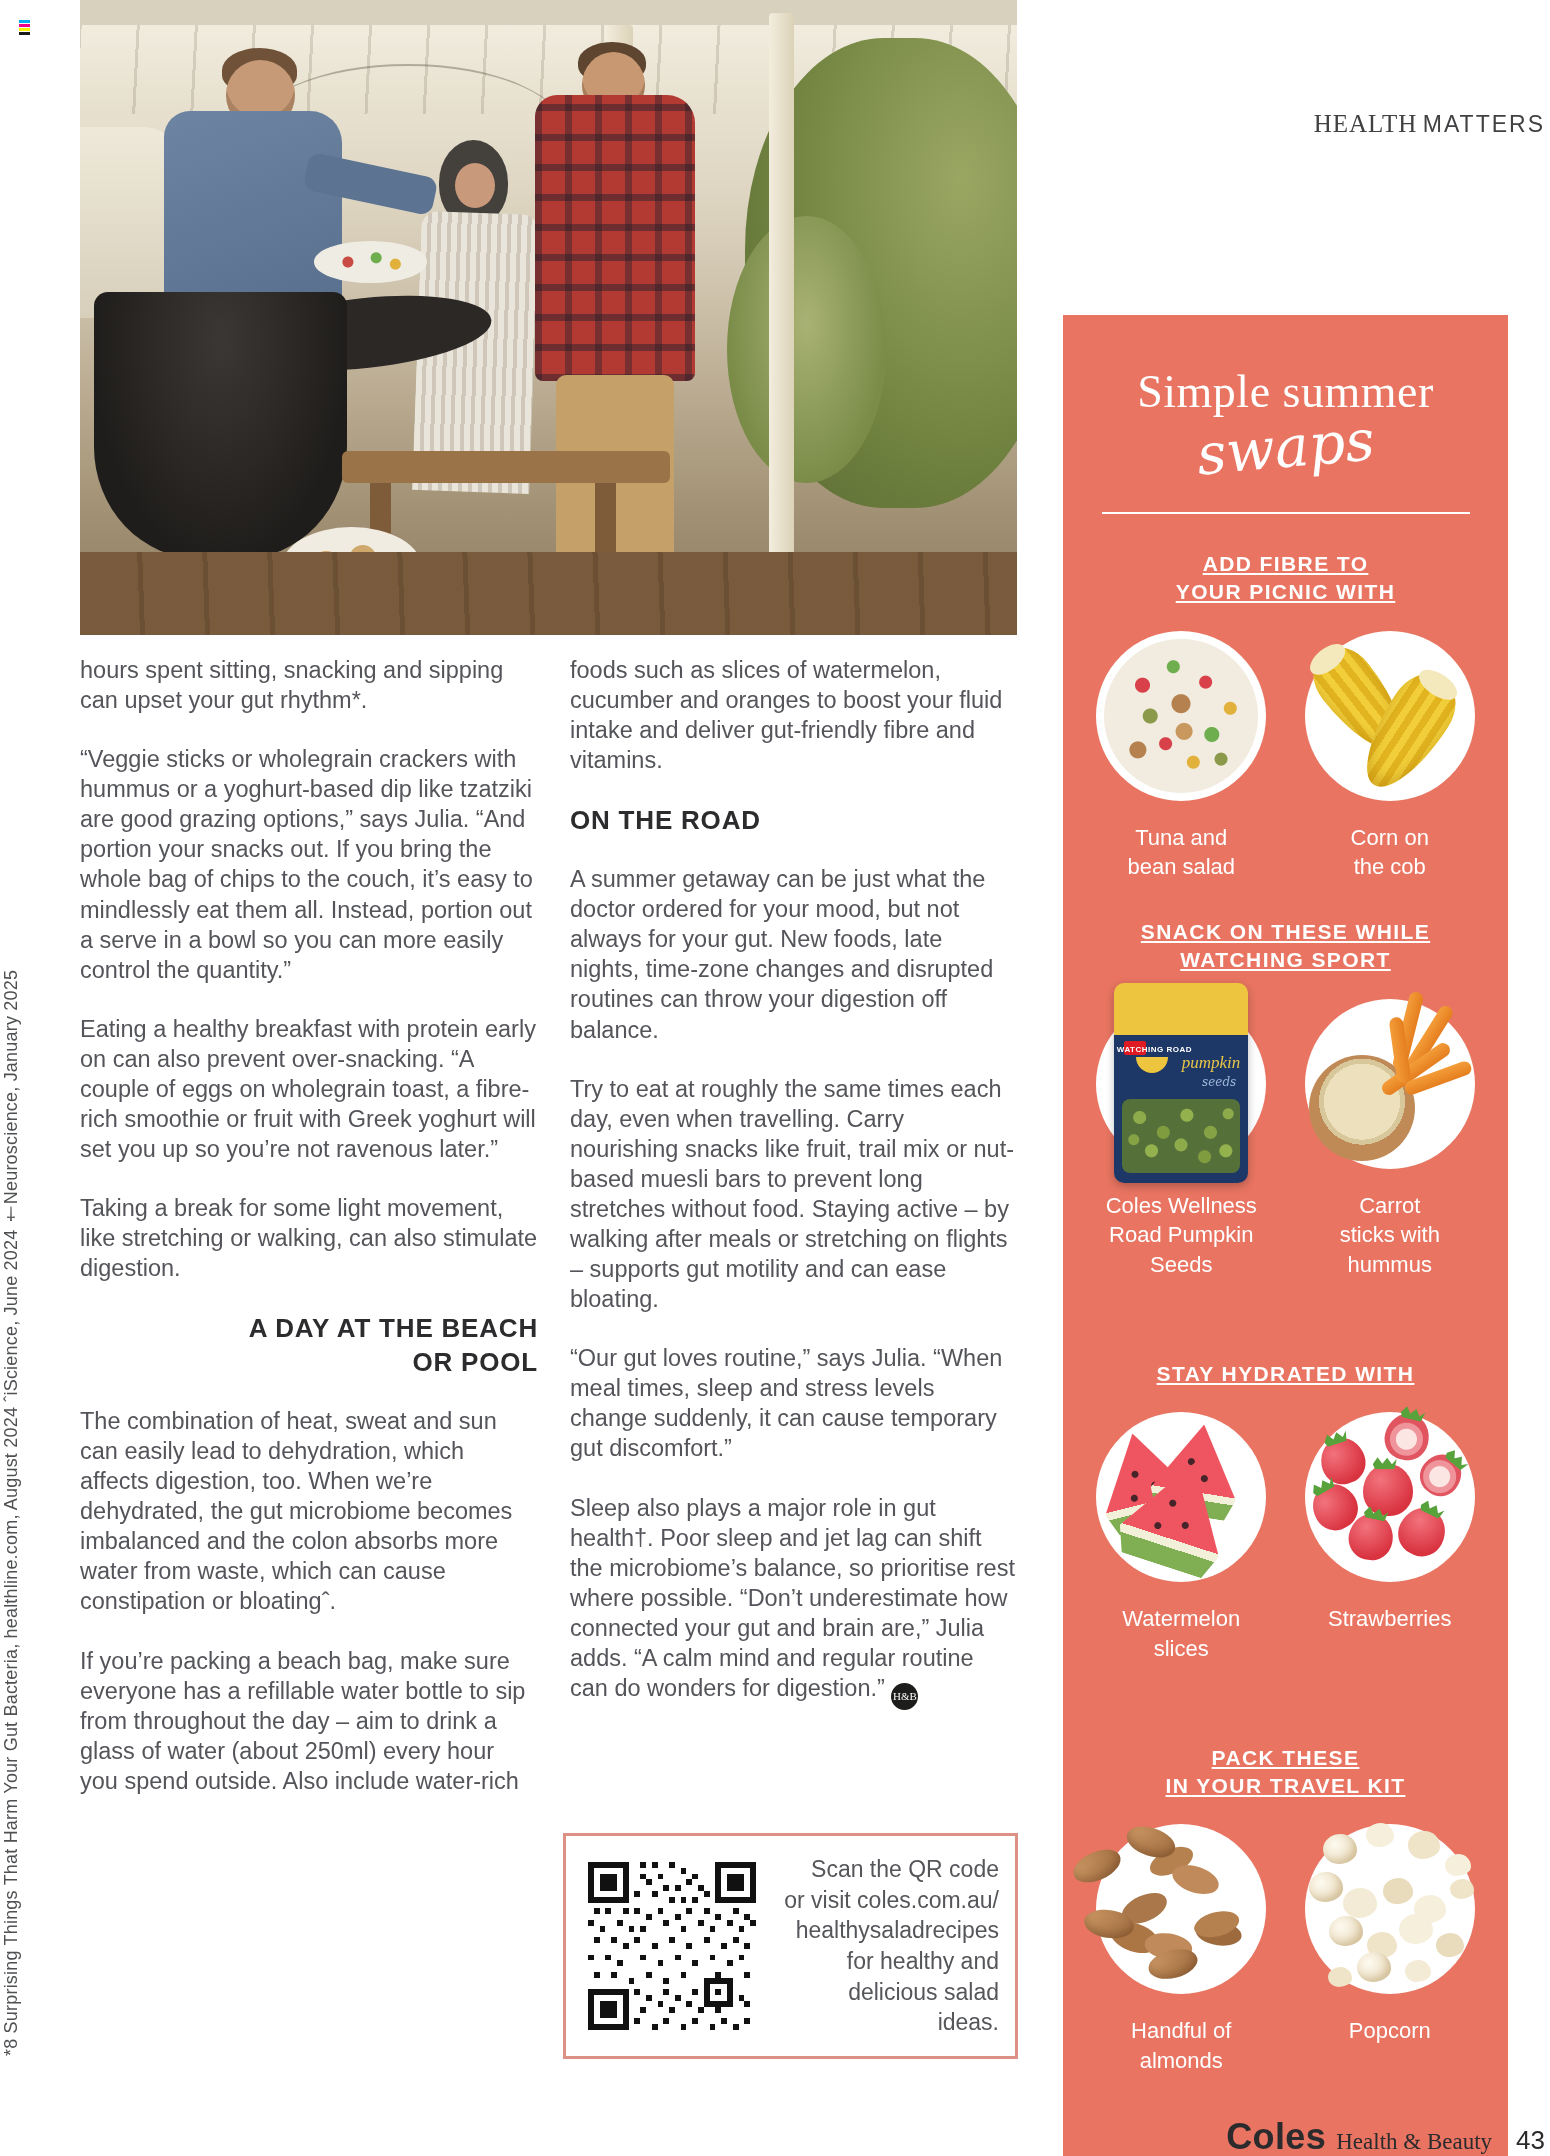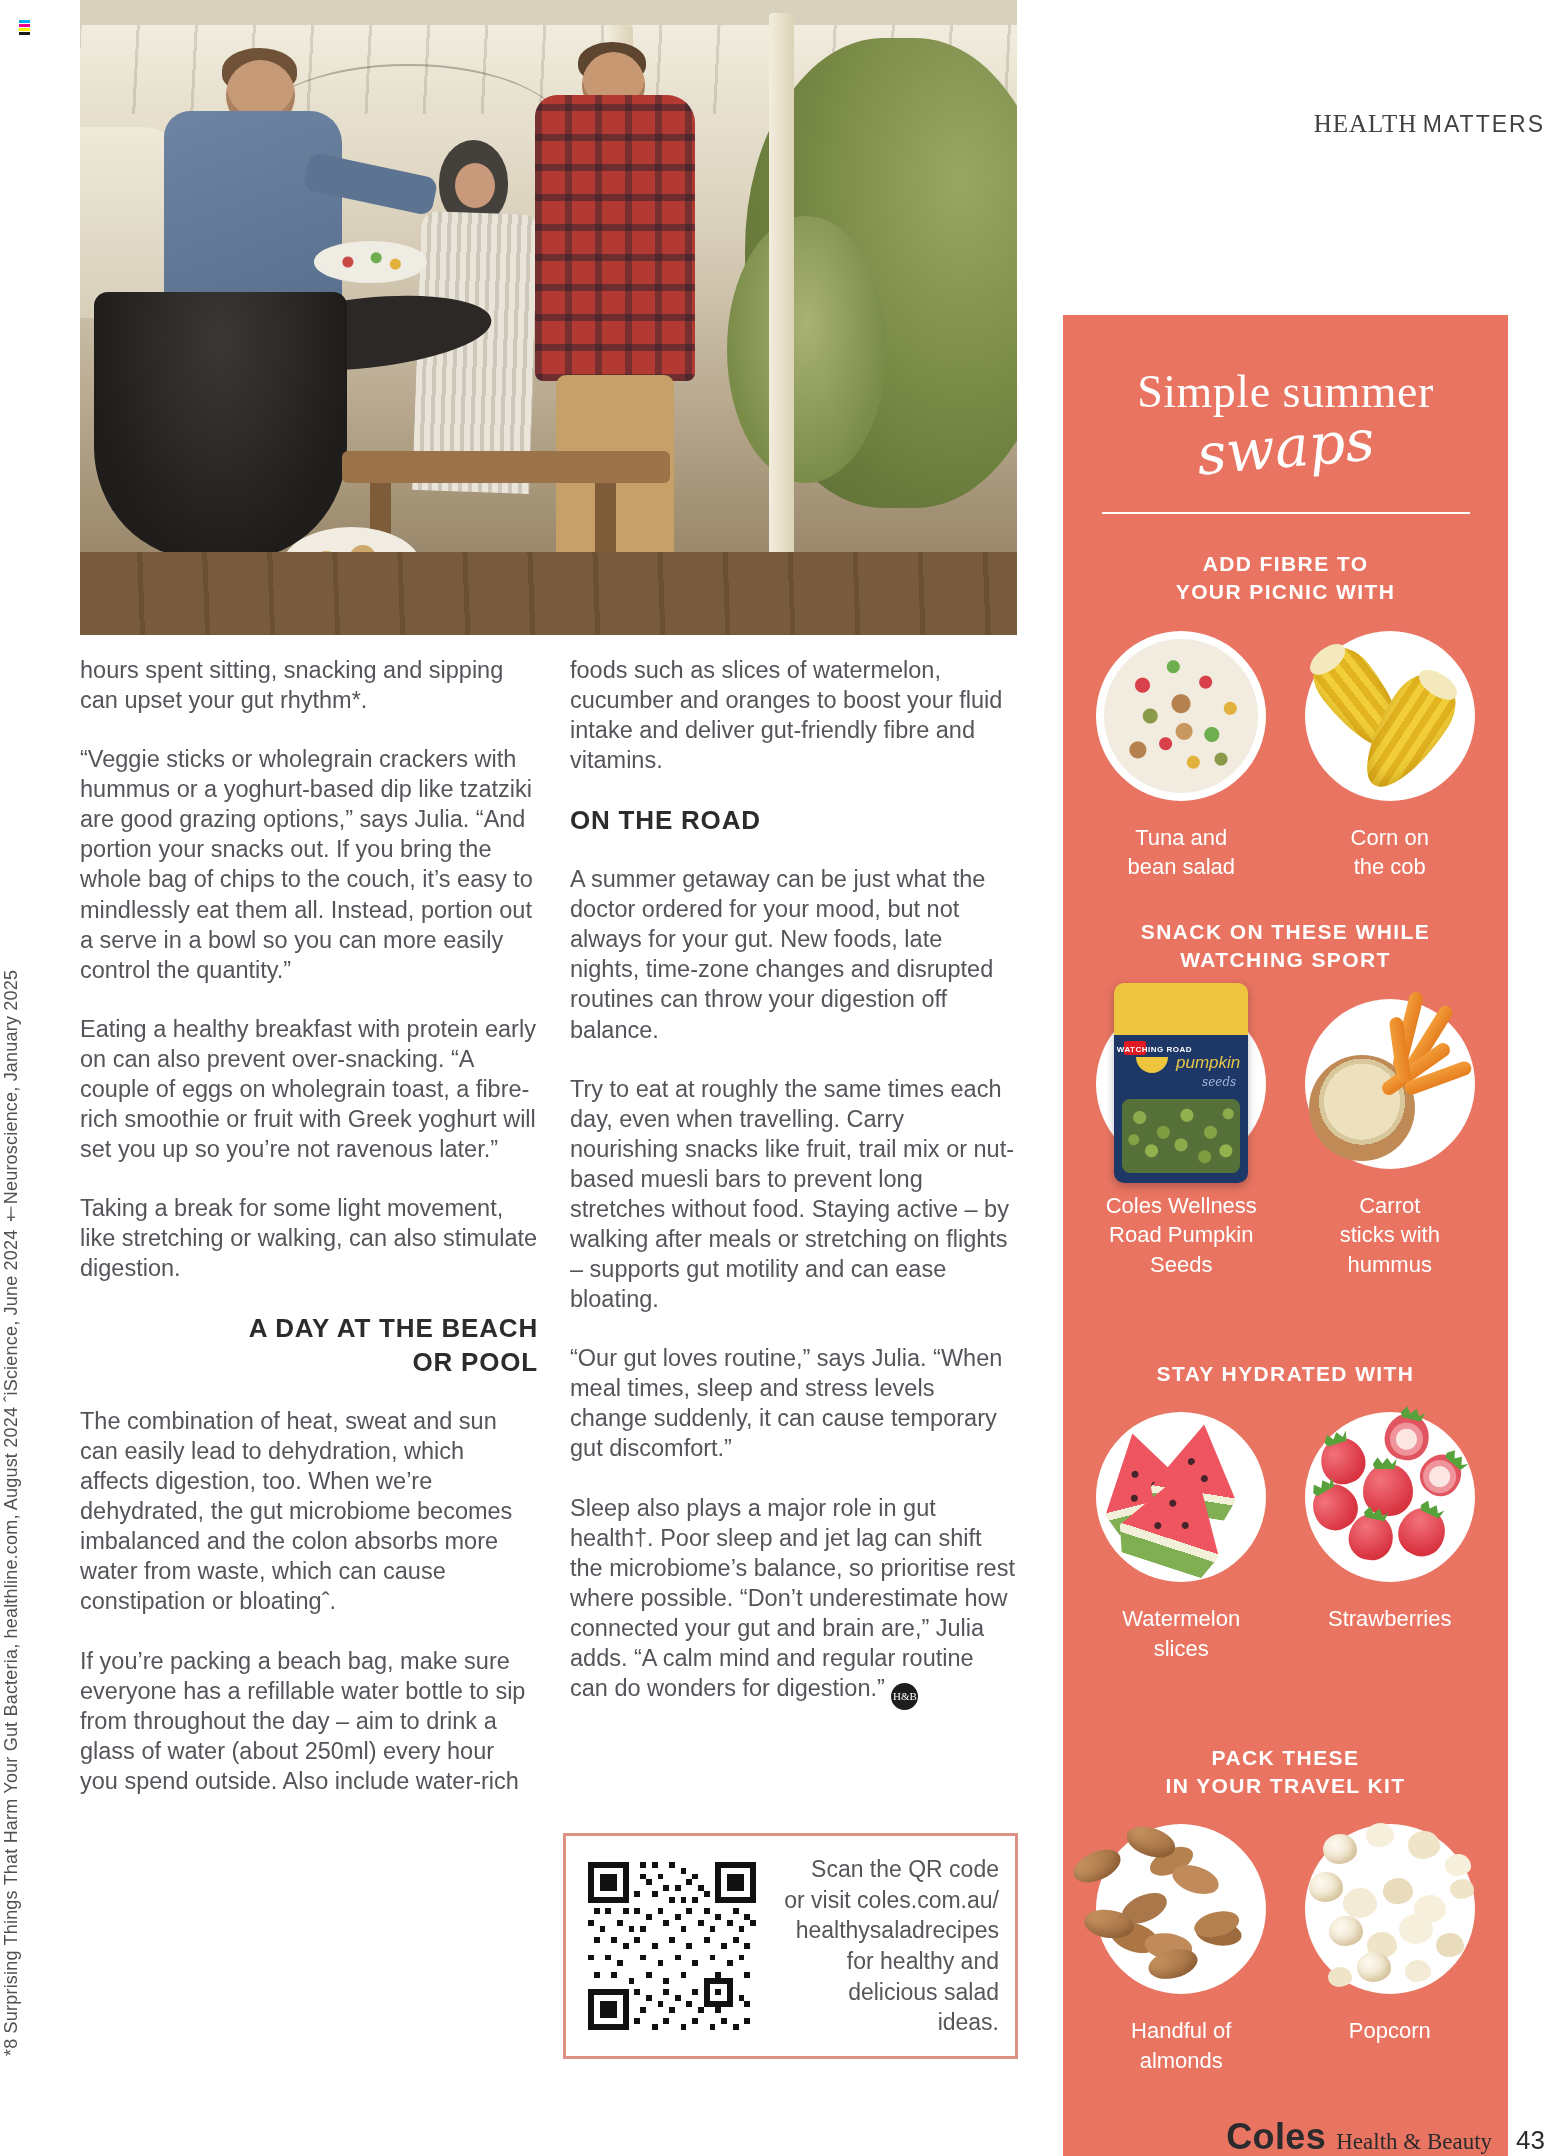--- a/index.html
+++ b/index.html
@@ -94,21 +94,21 @@
      background:#fff;display:flex;align-items:center;gap:26px;padding:18px 16px 18px 22px;}
   .qr-box svg{width:168px;height:168px;flex:0 0 auto;}
   .qr-text{font-size:23px;line-height:1.33;color:#55565a;}
 
   
   .panel{left:1063px;top:315px;width:445px;height:2031px;background:#e87461;color:#fff;}
   .pt-serif{font-family:"Liberation Serif",serif;font-size:46px;text-align:center;margin-top:50px;letter-spacing:.5px;}
   .pt-script{font-family:"DejaVu Serif",serif;font-style:italic;font-size:57px;text-align:center;
      transform:rotate(-5deg);margin-top:-4px;}
   .panel-divider{border:none;border-top:2px solid #fff;width:368px;margin:32px auto 0;}
-  .s-head{font-weight:bold;font-size:21px;letter-spacing:1.4px;text-align:center;line-height:1.35;margin-top:36px;}
+  .s-head{font-weight:bold;font-size:21px;letter-spacing:1.4px;text-align:center;line-height:1.35;margin-top:36px;text-decoration:underline;}
   .s-head.mt-lg{margin-top:80px;}
   .food-row{display:flex;justify-content:space-around;padding:0 14px;margin-top:24px;}
   .food-cell{width:50%;display:flex;flex-direction:column;align-items:center;}
   .food-circle{width:170px;height:170px;border-radius:50%;background:#fff;position:relative;}
   .clip{overflow:hidden;}
   .food-label{font-size:22px;text-align:center;line-height:1.35;margin-top:22px;}
   .food-circle *{position:absolute;}
 
   
   .salad-fill{left:8px;top:8px;width:154px;height:154px;border-radius:50%;background:
@@ -127,21 +127,21 @@
   
   .cob{background:repeating-linear-gradient(90deg,#f2cf3a 0 7px,#e2b41f 7px 14px),#eec832;
        border-radius:45% 45% 50% 50%/30% 30% 70% 70%;box-shadow:inset 0 -8px 14px rgba(160,110,0,.35);}
   .cob::after{content:"";position:absolute;left:14%;top:-4px;width:70%;height:22px;border-radius:50%;background:#f4e9bd;}
   
   .pack{left:18px;top:-16px;width:134px;height:200px;border-radius:10px;overflow:hidden;
         background:linear-gradient(180deg,#eec53f 0 52px,#1d3766 52px);box-shadow:0 3px 8px rgba(0,0,0,.25);}
   .pack-tag{left:10px;top:58px;width:22px;height:14px;background:#e01a22;border-radius:2px;}
   .pack-brand{left:0;top:62px;width:60%;text-align:center;font-size:8px;letter-spacing:.5px;color:#fff;font-weight:bold;}
   .pack-bowl{left:22px;top:74px;width:32px;height:16px;border-radius:0 0 20px 20px;background:#eec53f;}
-  .pack-word{right:8px;top:70px;font-family:Liberation Sans, sans-serif;font-style:italic;font-size:17px;color:#e8c648;margin-left:48px;}
+  .pack-word{right:8px;top:70px;font-family:Liberation Serif, serif;font-style:italic;font-size:17px;color:#e8c648;margin-left:48px;}
   .pack-word2{right:12px;top:92px;font-family:"DejaVu Serif",serif;font-style:italic;font-size:12px;color:#9fb5d8;}
   .pack-seeds{left:8px;bottom:10px;width:118px;height:74px;border-radius:8px;background:
     radial-gradient(circle at 15% 25%,#8dab4b 0 6px,transparent 7px),
     radial-gradient(circle at 35% 45%,#7f9c3f 0 6px,transparent 7px),
     radial-gradient(circle at 55% 22%,#93b14c 0 6px,transparent 7px),
     radial-gradient(circle at 75% 45%,#85a244 0 6px,transparent 7px),
     radial-gradient(circle at 25% 70%,#93b14c 0 6px,transparent 7px),
     radial-gradient(circle at 50% 62%,#8dab4b 0 6px,transparent 7px),
     radial-gradient(circle at 70% 78%,#7f9c3f 0 6px,transparent 7px),
     radial-gradient(circle at 88% 70%,#93b14c 0 6px,transparent 7px),

